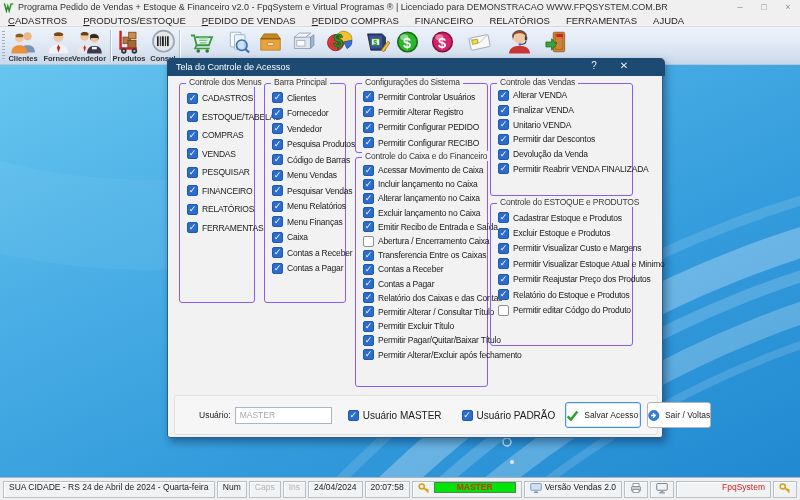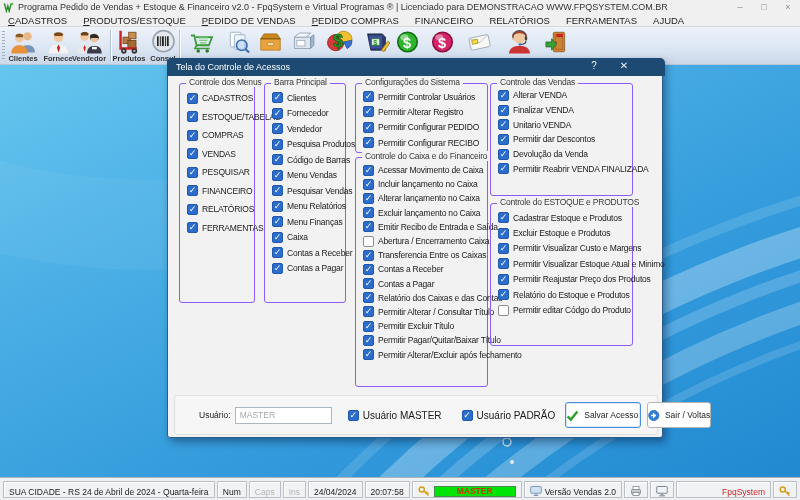--- a/index.html
+++ b/index.html
@@ -34,21 +34,21 @@
 
   
   .workspace{position:absolute;left:0;top:65px;width:800px;height:412px;
     background:linear-gradient(155deg,#66c6ef 0%,#4cb0e6 30%,#339bdc 65%,#2189d0 100%);}
   .workspace svg.bg{position:absolute;left:0;top:0;}
 
   
   .statusbar{position:absolute;left:0;top:477px;width:800px;height:23px;background:#eef0f2;
     border-top:1px solid #aab4bd;display:flex;align-items:center;padding:0 2px;font-size:8.5px;color:#222;}
   .seg{border:1px solid #b9bfc6;box-shadow:inset 1px 1px 0 #fff;background:#f1f2f4;height:17px;
-    display:flex;align-items:flex-end;padding:0 5px;margin:0 1px;white-space:nowrap;flex:0 0 auto;}
+    display:flex;align-items:flex-start;padding:0 5px;margin:0 1px;white-space:nowrap;flex:0 0 auto;}
   .seg.grow{flex:1 1 auto;}
   .seg.dim{color:#b5b5b5;}
   .master-box{background:#00e408;border:1px solid #4a8a4a;color:#cc3300;font-weight:bold;
     width:82px;height:11px;display:flex;align-items:center;justify-content:center;
     font-size:8.5px;margin-left:4px;}
   .brand-red{color:#cc2222;padding-left:40px;}
   .seg svg{width:12px;height:12px;display:block;}
 
   
   .dialog{position:absolute;left:167px;top:58px;width:496px;height:380px;background:#f2f2f2;

